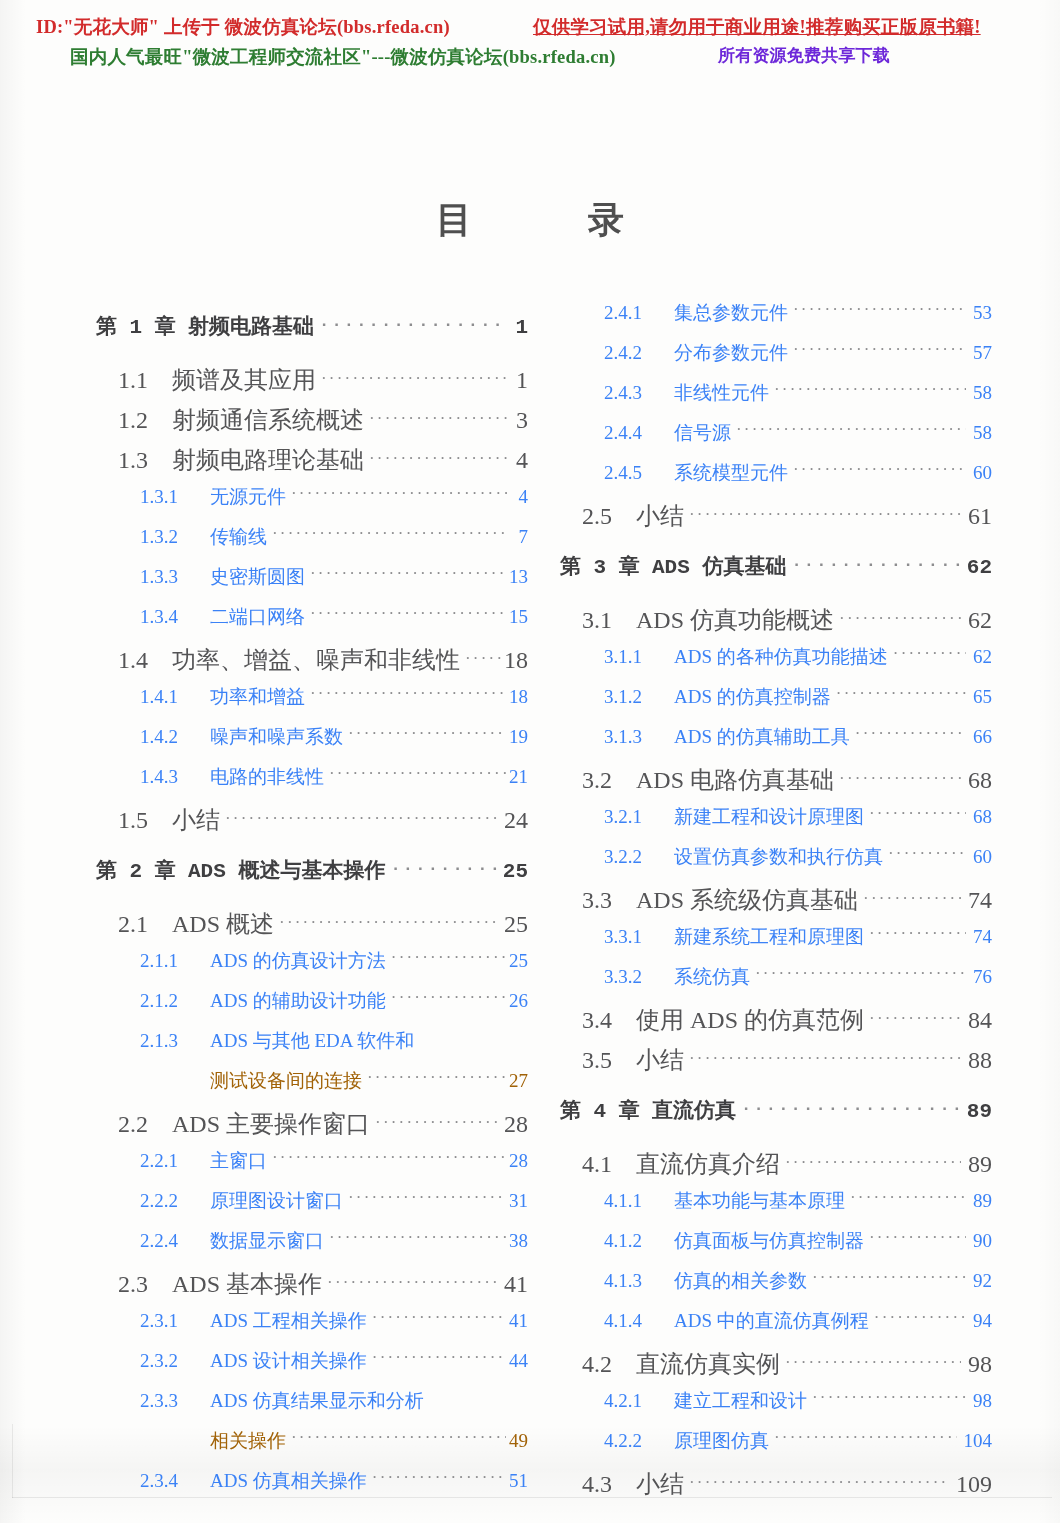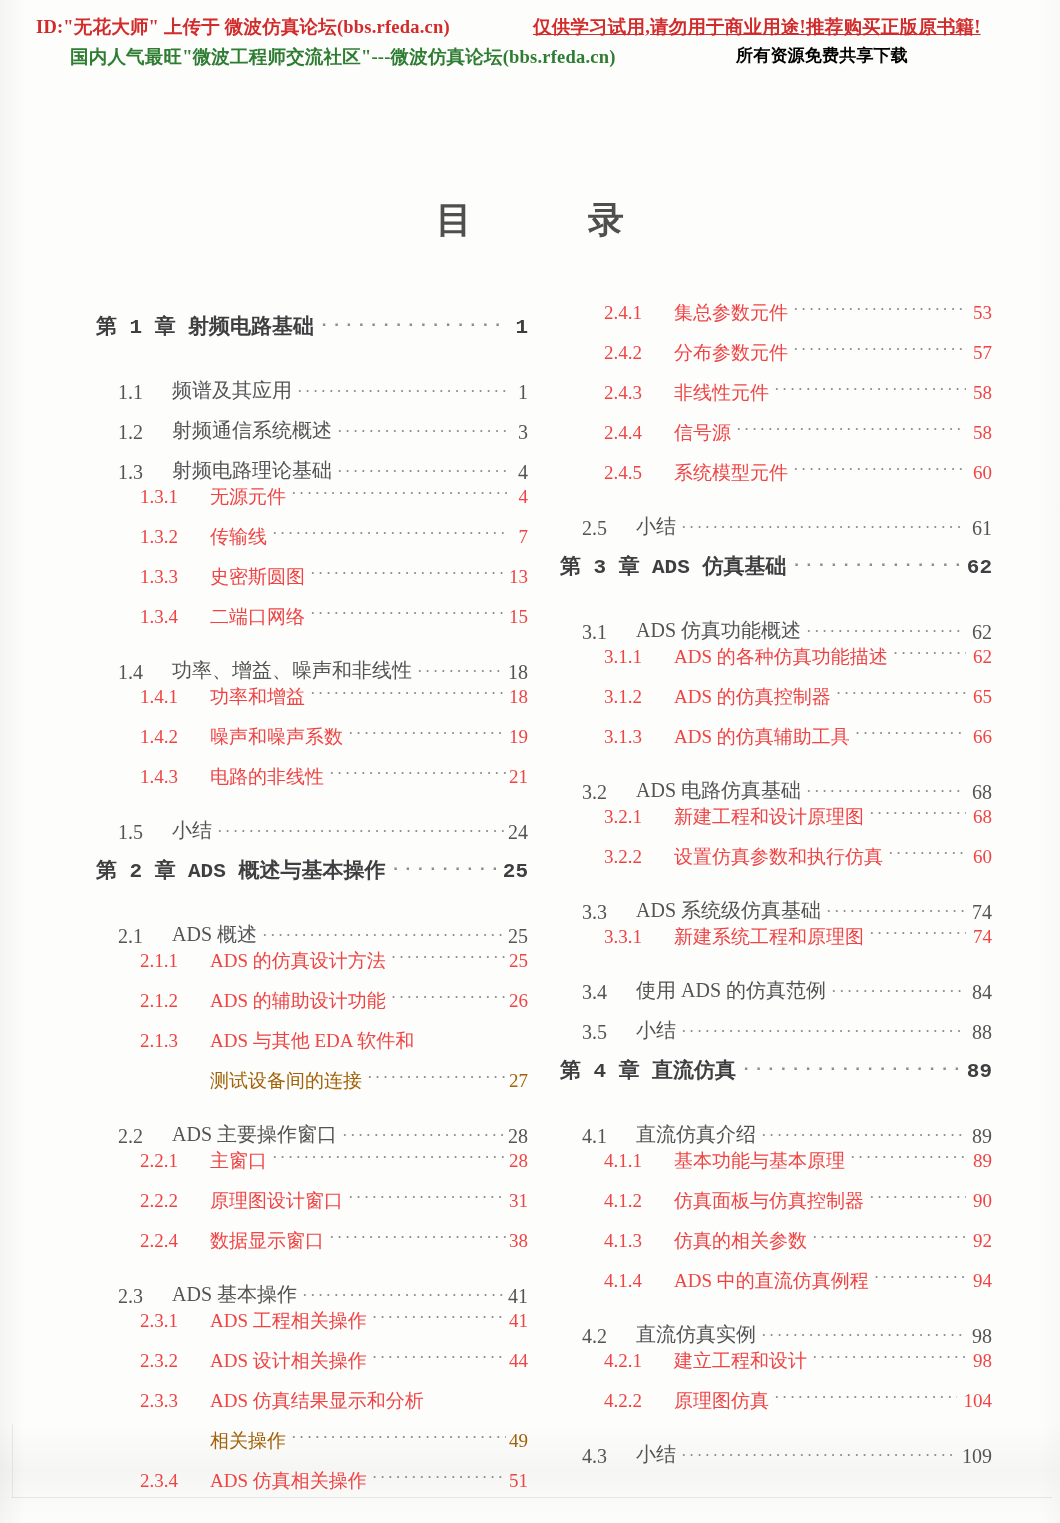--- a/index.html
+++ b/index.html
@@ -80,22 +80,22 @@
     color: #d22b2b;
     text-decoration: underline;
   }
   .wm-left-2 {
     position: absolute;
     left: 70px;
     color: #2e7d32;
   }
   .wm-right-2 {
     position: absolute;
-    left: 736px;
-    color: #000000;
+    left: 718px;
+    color: #6d28d9;
     font-size: 17px;
     text-align: right;
   }
 
   
   #toc-title {
     position: absolute;
     left: 0;
     top: 196px;
     width: 1060px;
@@ -139,34 +139,33 @@
     margin-top: 12px;
     margin-bottom: 12px;
     padding-left: 0px;
     font-family: Liberation Mono, monospace;
   }
   .lvl-chap .num   { min-width: 92px; }
   .lvl-chap .label { }
 
   
   .lvl-2 {
-    font-size: 20px;
+    font-size: 24px;
     height: 40px;
     padding-left: 22px;
     color: #545456;
-    align-items: flex-end;
   }
   .lvl-2 .num   { min-width: 54px; }
 
   
   .lvl-3 {
     font-size: 19px;
     height: 40px;
     padding-left: 44px;
-    color: #ef4444;
+    color: #3b82f6;
   }
   .lvl-3 .num   { min-width: 70px; }
 
   
   .lvl-cont {
     font-size: 19px;
     height: 40px;
     padding-left: 114px;
     color: #a16207;
   }
@@ -491,20 +490,26 @@
         <span class="label">ADS 系统级仿真基础</span>
         <span class="leader"></span>
         <span class="pg">74</span>
       </div>
       <div class="toc-entry lvl-3">
         <span class="num">3.3.1</span>
         <span class="label">新建系统工程和原理图</span>
         <span class="leader"></span>
         <span class="pg">74</span>
       </div>
+      <div class="toc-entry lvl-3">
+        <span class="num">3.3.2</span>
+        <span class="label">系统仿真</span>
+        <span class="leader"></span>
+        <span class="pg">76</span>
+      </div>
       <div class="toc-entry lvl-2">
         <span class="num">3.4</span>
         <span class="label">使用 ADS 的仿真范例</span>
         <span class="leader"></span>
         <span class="pg">84</span>
       </div>
       <div class="toc-entry lvl-2">
         <span class="num">3.5</span>
         <span class="label">小结</span>
         <span class="leader"></span>

